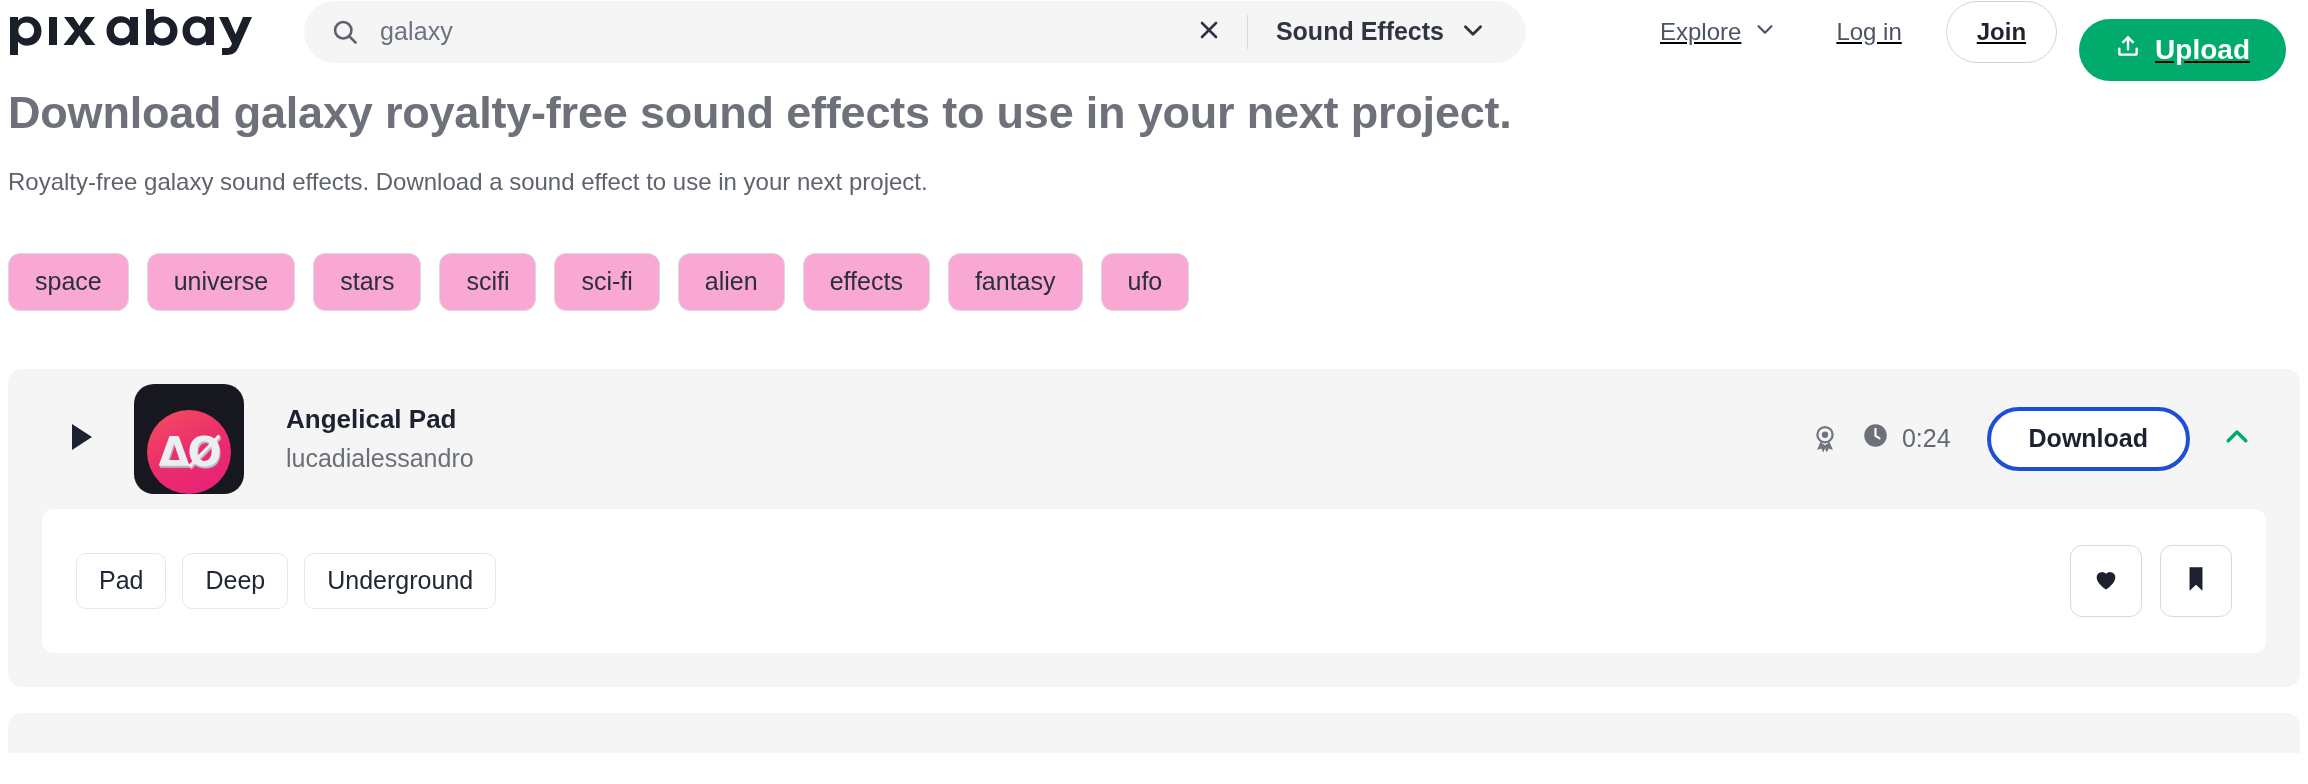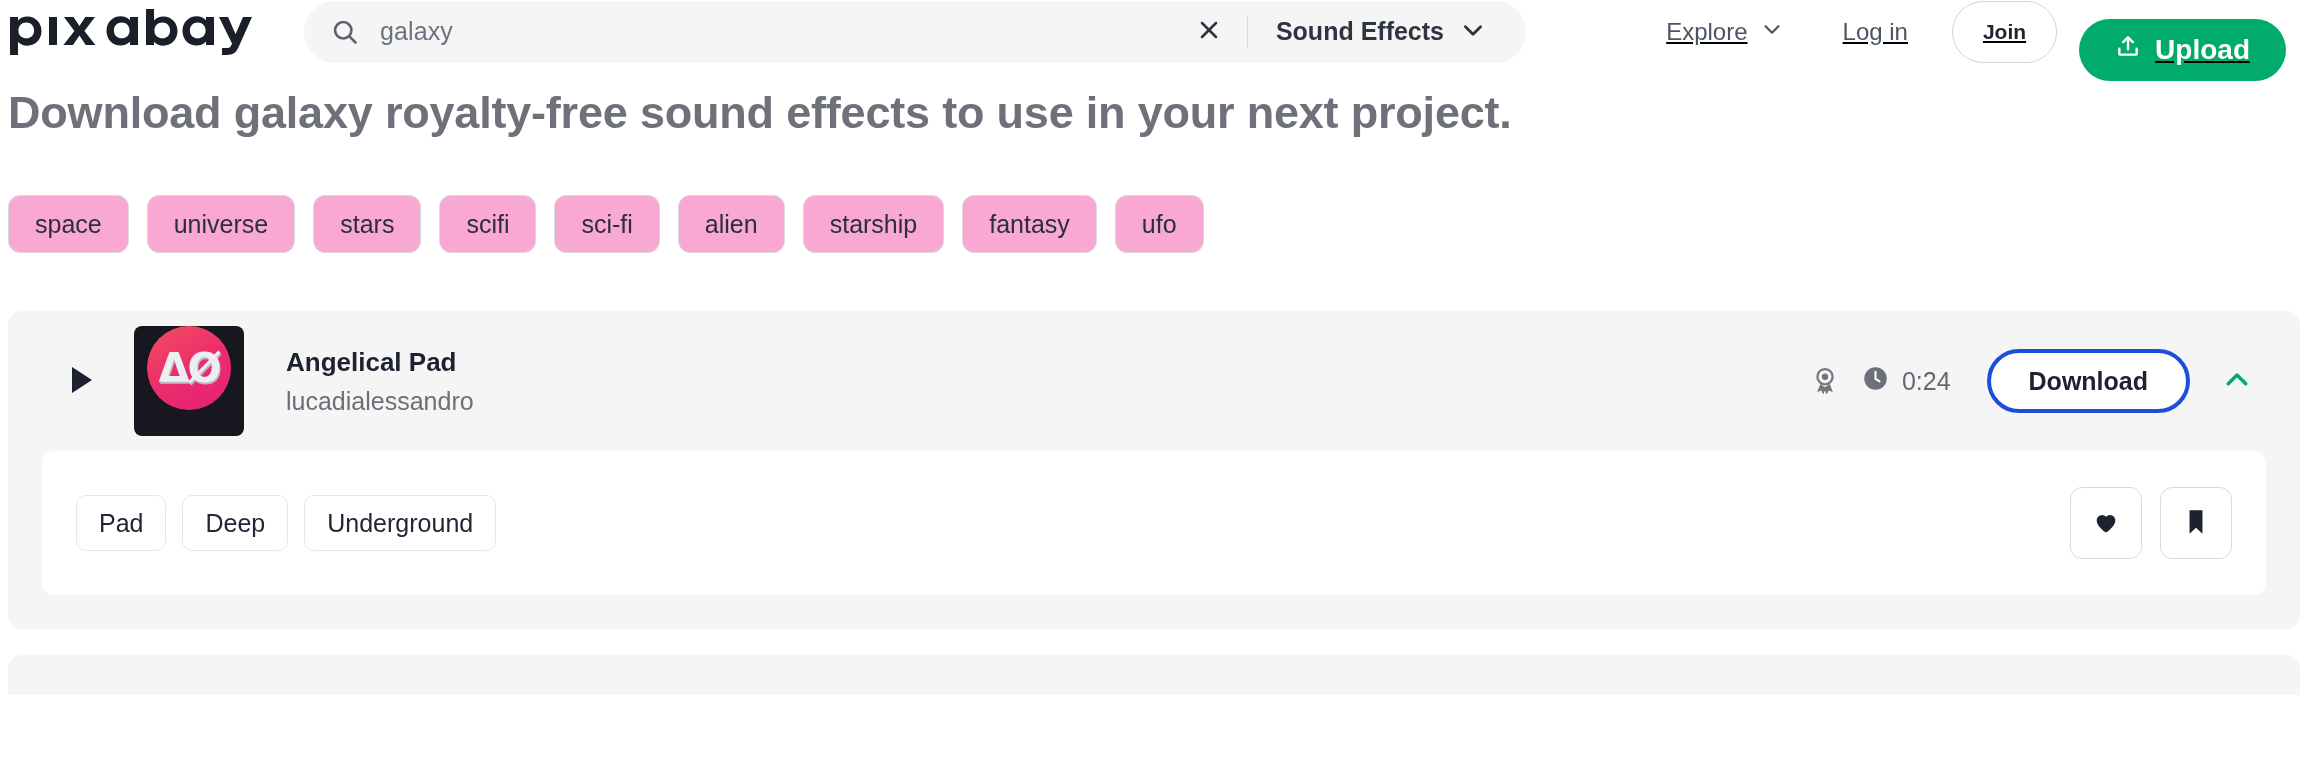--- a/index.html
+++ b/index.html
@@ -102,21 +102,21 @@
     cursor: pointer;
     white-space: nowrap;
   }
   .btn-join {
     display: flex; align-items: center; justify-content: center;
     min-width: 104px; height: 62px;
     padding: 0 30px;
     border: 1px solid #d4d4d4;
     border-radius: 34px;
     background: #ffffff;
-    font-size: 21px;
+    font-size: 24px;
     color: #1f2430;
     font-weight: bold;
     cursor: pointer;
     margin-left: 14px;
   }
   .btn-upload {
     display: flex; align-items: center; justify-content: space-between;
     gap: 14px;
     height: 62px;
     padding: 0 36px;
@@ -188,23 +188,23 @@
   .play-btn {
     flex: 0 0 auto;
     width: 44px; height: 44px;
     display: flex; align-items: center; justify-content: center;
     background: transparent; border: 0; cursor: pointer;
     margin-right: 30px;
   }
   .cover {
     flex: 0 0 auto;
     width: 110px; height: 110px;
-    border-radius: 8px;
+    border-radius: 20px;
     background: #17181f;
-    display: flex; align-items: flex-start; justify-content: center;
+    display: flex; align-items: flex-end; justify-content: center;
     overflow: hidden;
     cursor: pointer;
   }
   .cover-circle {
     width: 84px; height: 84px;
     border-radius: 50%;
     background: linear-gradient(150deg, #f2505f 0%, #ec2e6b 48%, #e61f7a 100%);
     display: flex; align-items: center; justify-content: center;
   }
   .cover-glyph {
@@ -382,29 +382,30 @@
         </svg>
       </span>
       <span>Upload</span>
     </button>
   </div>
 </div>
 
 <div class="page">
 
   <h1 class="page-title">Download galaxy royalty-free sound effects to use in your next project.</h1>
+  <p class="page-subtitle">Royalty-free galaxy sound effects. Download a sound effect to use in your next project.</p>
 
   <div class="taglist">
     <a class="tag-pill">space</a>
     <a class="tag-pill">universe</a>
     <a class="tag-pill">stars</a>
     <a class="tag-pill">scifi</a>
     <a class="tag-pill">sci-fi</a>
     <a class="tag-pill">alien</a>
-    <a class="tag-pill">starship</a>
+    <a class="tag-pill">effects</a>
     <a class="tag-pill">fantasy</a>
     <a class="tag-pill">ufo</a>
   </div>
 
   <div class="results">
 
     <div class="track-card">
 
       <div class="track-row">
         <button class="play-btn">

